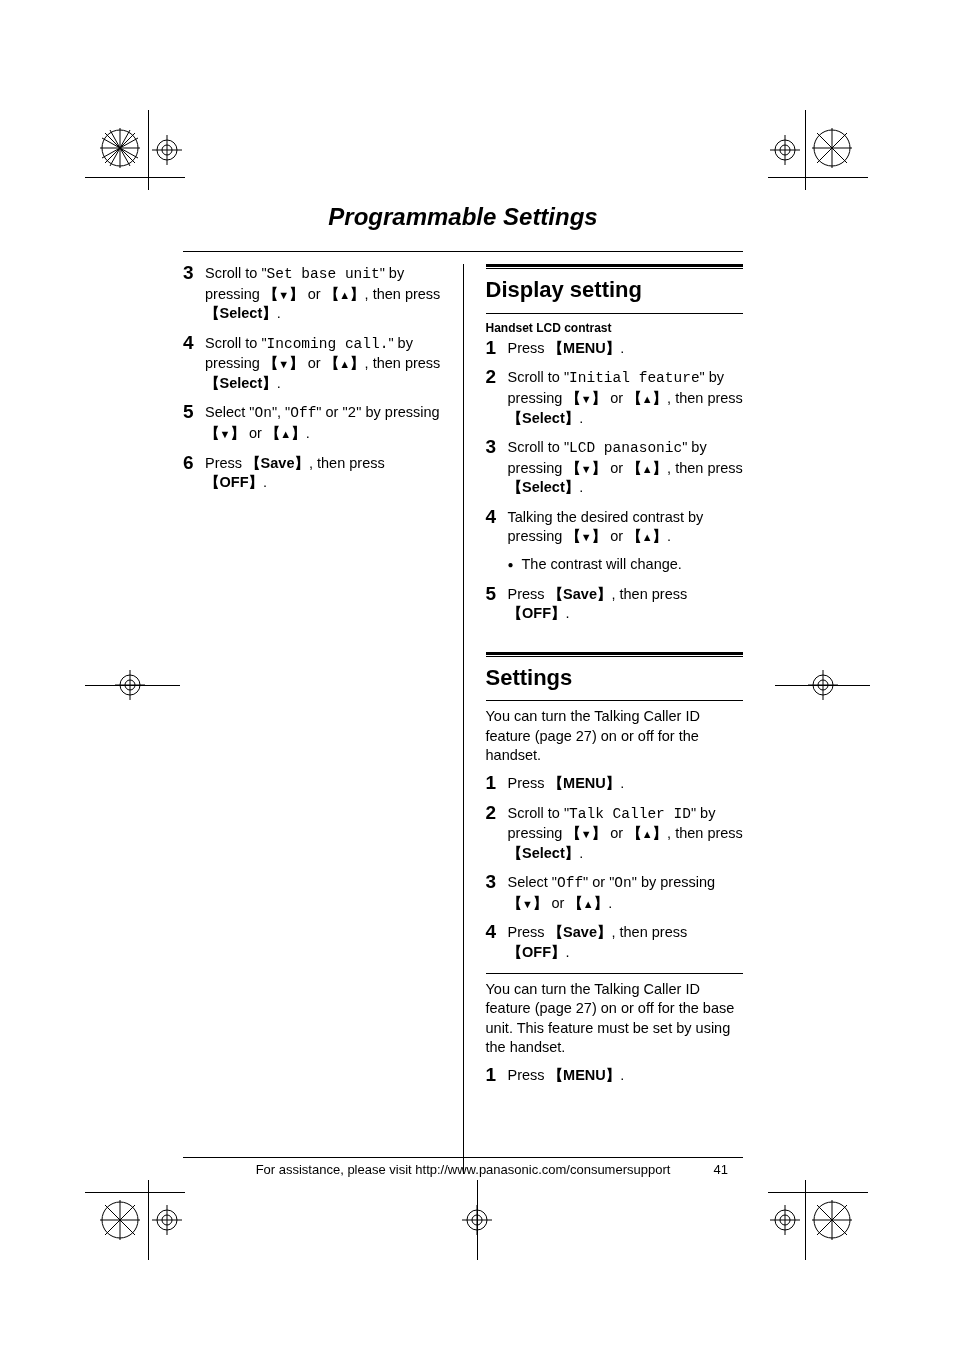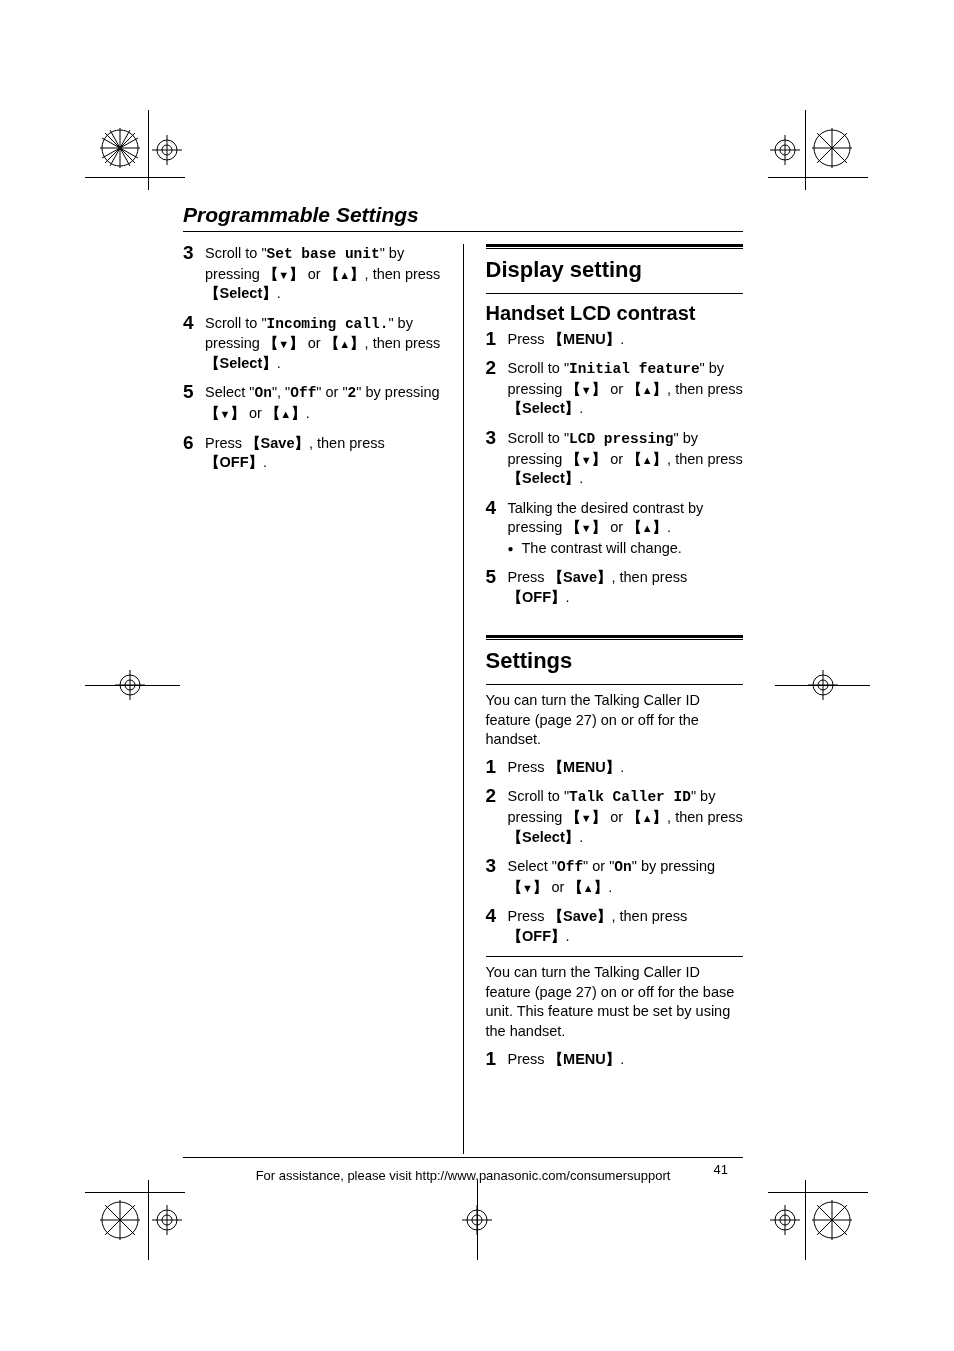--- a/index.html
+++ b/index.html
@@ -20,23 +20,23 @@
 
     .page{
       position:absolute;
       left:183px;
       top:203px;
       width:560px;
     }
     .header-title{
       font-weight:bold;
       font-style:italic;
-      font-size:21px;
-      text-align:left;
-      padding-bottom:4px;
+      font-size:24px;
+      text-align:center;
+      padding-bottom:20px;
       border-bottom:1px solid #000;
       margin-bottom:12px;
     }
     .columns{
       display:flex;
       gap:20px;
     }
     .col{
       flex:1 1 0;
       font-size:14.5px;
@@ -55,46 +55,46 @@
       padding-left:22px;
       margin-bottom:10px;
     }
     .num{
       position:absolute;
       left:0;
       top:-4px;
       font-weight:bold;
       font-size:19px;
     }
-    .mono{font-family:"Courier New",monospace;font-weight:bold}
+    .mono{font-family:"Courier New",monospace;font-weight:normal}
     .btn{font-weight:bold}
     .arrow{font-size:11px;vertical-align:middle}
-    .bullet-line{padding-left:14px;position:relative;margin-top:1px}
+    .bullet-line{padding-left:14px;position:relative;margin-top:8px}
     .bullet-line::before{content:"●";position:absolute;left:0;font-size:10px;top:3px}
     h1.section{
       font-size:22px;
       font-weight:bold;
       margin:2px 0 8px;
     }
     .dbl-rule{border-top:3px solid #000;border-bottom:1px solid #000;height:5px;margin-bottom:6px}
     h2.sub{
-      font-size:20px;
+      font-size:12px;
       font-weight:bold;
       margin:0 0 3px;
     }
     .thin-rule{border-top:1px solid #000;margin:8px 0 6px}
     p.body{margin:0 0 8px}
     .footer{
       position:absolute;
       left:183px;
       width:560px;
       top:1157px;
       font-size:13px;
     }
-    .footer .line{border-top:1px solid #000;padding-top:10px;display:flex;justify-content:center;gap:24px}
+    .footer .line{border-top:1px solid #000;padding-top:4px;display:flex;justify-content:center;gap:24px}
     .footer .page-num{position:absolute;right:15px;top:5px}
     .spacer{height:18px}
   </style>
 </head>
 <body>
 
 <div class="page">
   <div class="header-title">Programmable Settings</div>
   <div class="columns">
 
@@ -122,21 +122,21 @@
     <div class="col-divider"></div>
 
     <div class="col">
       <div class="dbl-rule"></div>
       <h1 class="section">Display setting</h1>
       <div class="thin-rule"></div>
       <h2 class="sub">Handset LCD contrast</h2>
       <ol class="ol">
         <li><span class="num">1</span><span>Press </span><span class="btn">【MENU】</span><span>.</span></li>
         <li><span class="num">2</span><span>Scroll to "</span><span class="mono">Initial feature</span><span>" by pressing </span><span class="btn">【</span><span class="arrow">▼</span><span class="btn">】</span><span> or </span><span class="btn">【</span><span class="arrow">▲</span><span class="btn">】</span><span>, then press </span><span class="btn">【Select】</span><span>.</span></li>
-        <li><span class="num">3</span><span>Scroll to "</span><span class="mono">LCD pressing</span><span>" by pressing </span><span class="btn">【</span><span class="arrow">▼</span><span class="btn">】</span><span> or </span><span class="btn">【</span><span class="arrow">▲</span><span class="btn">】</span><span>, then press </span><span class="btn">【Select】</span><span>.</span></li>
+        <li><span class="num">3</span><span>Scroll to "</span><span class="mono">LCD panasonic</span><span>" by pressing </span><span class="btn">【</span><span class="arrow">▼</span><span class="btn">】</span><span> or </span><span class="btn">【</span><span class="arrow">▲</span><span class="btn">】</span><span>, then press </span><span class="btn">【Select】</span><span>.</span></li>
         <li><span class="num">4</span><span>Talking the desired contrast by pressing </span><span class="btn">【</span><span class="arrow">▼</span><span class="btn">】</span><span> or </span><span class="btn">【</span><span class="arrow">▲</span><span class="btn">】</span><span>.</span>
           <div class="bullet-line">The contrast will change.</div>
         </li>
         <li><span class="num">5</span><span>Press </span><span class="btn">【Save】</span><span>, then press </span><span class="btn">【OFF】</span><span>.</span></li>
       </ol>
 
       <div class="spacer"></div>
       <div class="dbl-rule"></div>
       <h1 class="section">Settings</h1>
       <div class="thin-rule"></div>

